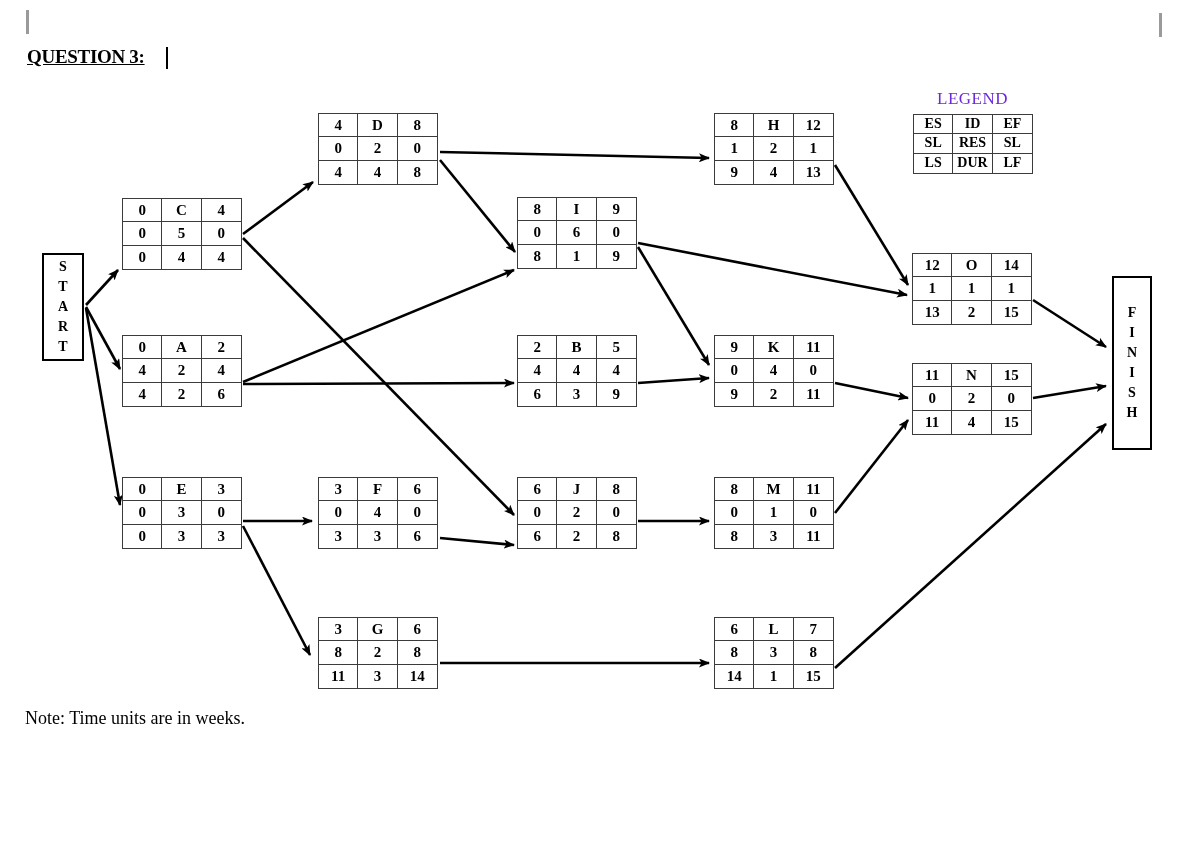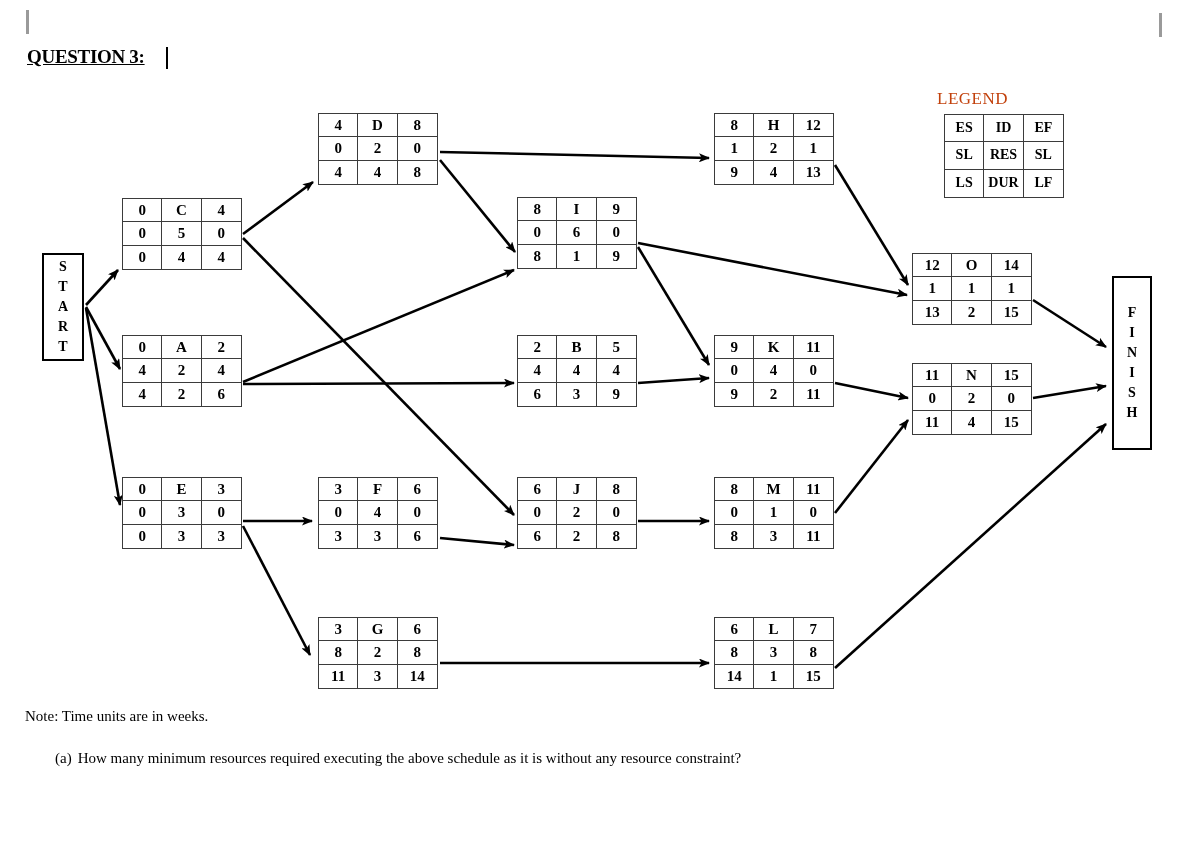--- a/index.html
+++ b/index.html
@@ -52,21 +52,21 @@
     background: #000;
   }
 
   
   #legend-title {
     position: absolute;
     left: 937px;
     top: 89px;
     font-size: 17px;
     letter-spacing: 0.5px;
-    color: #c2410c;
+    color: #6d28d9;
     white-space: nowrap;
   }
 
   
   .node {
     position: absolute;
     border: 1.5px solid #3b3b3b;
     box-sizing: border-box;
     background: #fff;
     display: grid;
@@ -103,21 +103,21 @@
     font-weight: bold;
     line-height: 1.42;
   }
   .terminal span { display: block; }
 
   
   #note-text {
     position: absolute;
     left: 25px;
     top: 708px;
-    font-size: 15px;
+    font-size: 18px;
     white-space: nowrap;
     text-align: center;
   }
   #question-a {
     position: absolute;
     left: 55px;
     top: 750px;
     font-size: 15px;
     white-space: nowrap;
   }
@@ -203,21 +203,21 @@
 
   <div class="terminal" style="left:1112px; top:276px; width:40px; height:174px;">
     <span>F</span>
     <span>I</span>
     <span>N</span>
     <span>I</span>
     <span>S</span>
     <span>H</span>
   </div>
 
-  <div class="node legend" style="left:944px; top:114px; width:120px; height:84px;">
+  <div class="node legend" style="left:913px; top:114px; width:120px; height:60px;">
     <div class="cell">ES</div>
     <div class="cell">ID</div>
     <div class="cell">EF</div>
     <div class="cell">SL</div>
     <div class="cell">RES</div>
     <div class="cell">SL</div>
     <div class="cell">LS</div>
     <div class="cell">DUR</div>
     <div class="cell">LF</div>
   </div>
@@ -384,17 +384,14 @@
         <div class="cell">0</div>
         <div class="cell">2</div>
         <div class="cell">0</div>
         <div class="cell">11</div>
         <div class="cell">4</div>
         <div class="cell">15</div>
       </div>
     </div>
 
   <div id="note-text">Note: Time units are in weeks.</div>
-  <div id="question-a">
-    <span class="q-label">(a)</span><span>How many minimum resources required executing the above schedule as it is without any resource constraint?</span>
-  </div>
 
 </div>
 
 </body></html>

